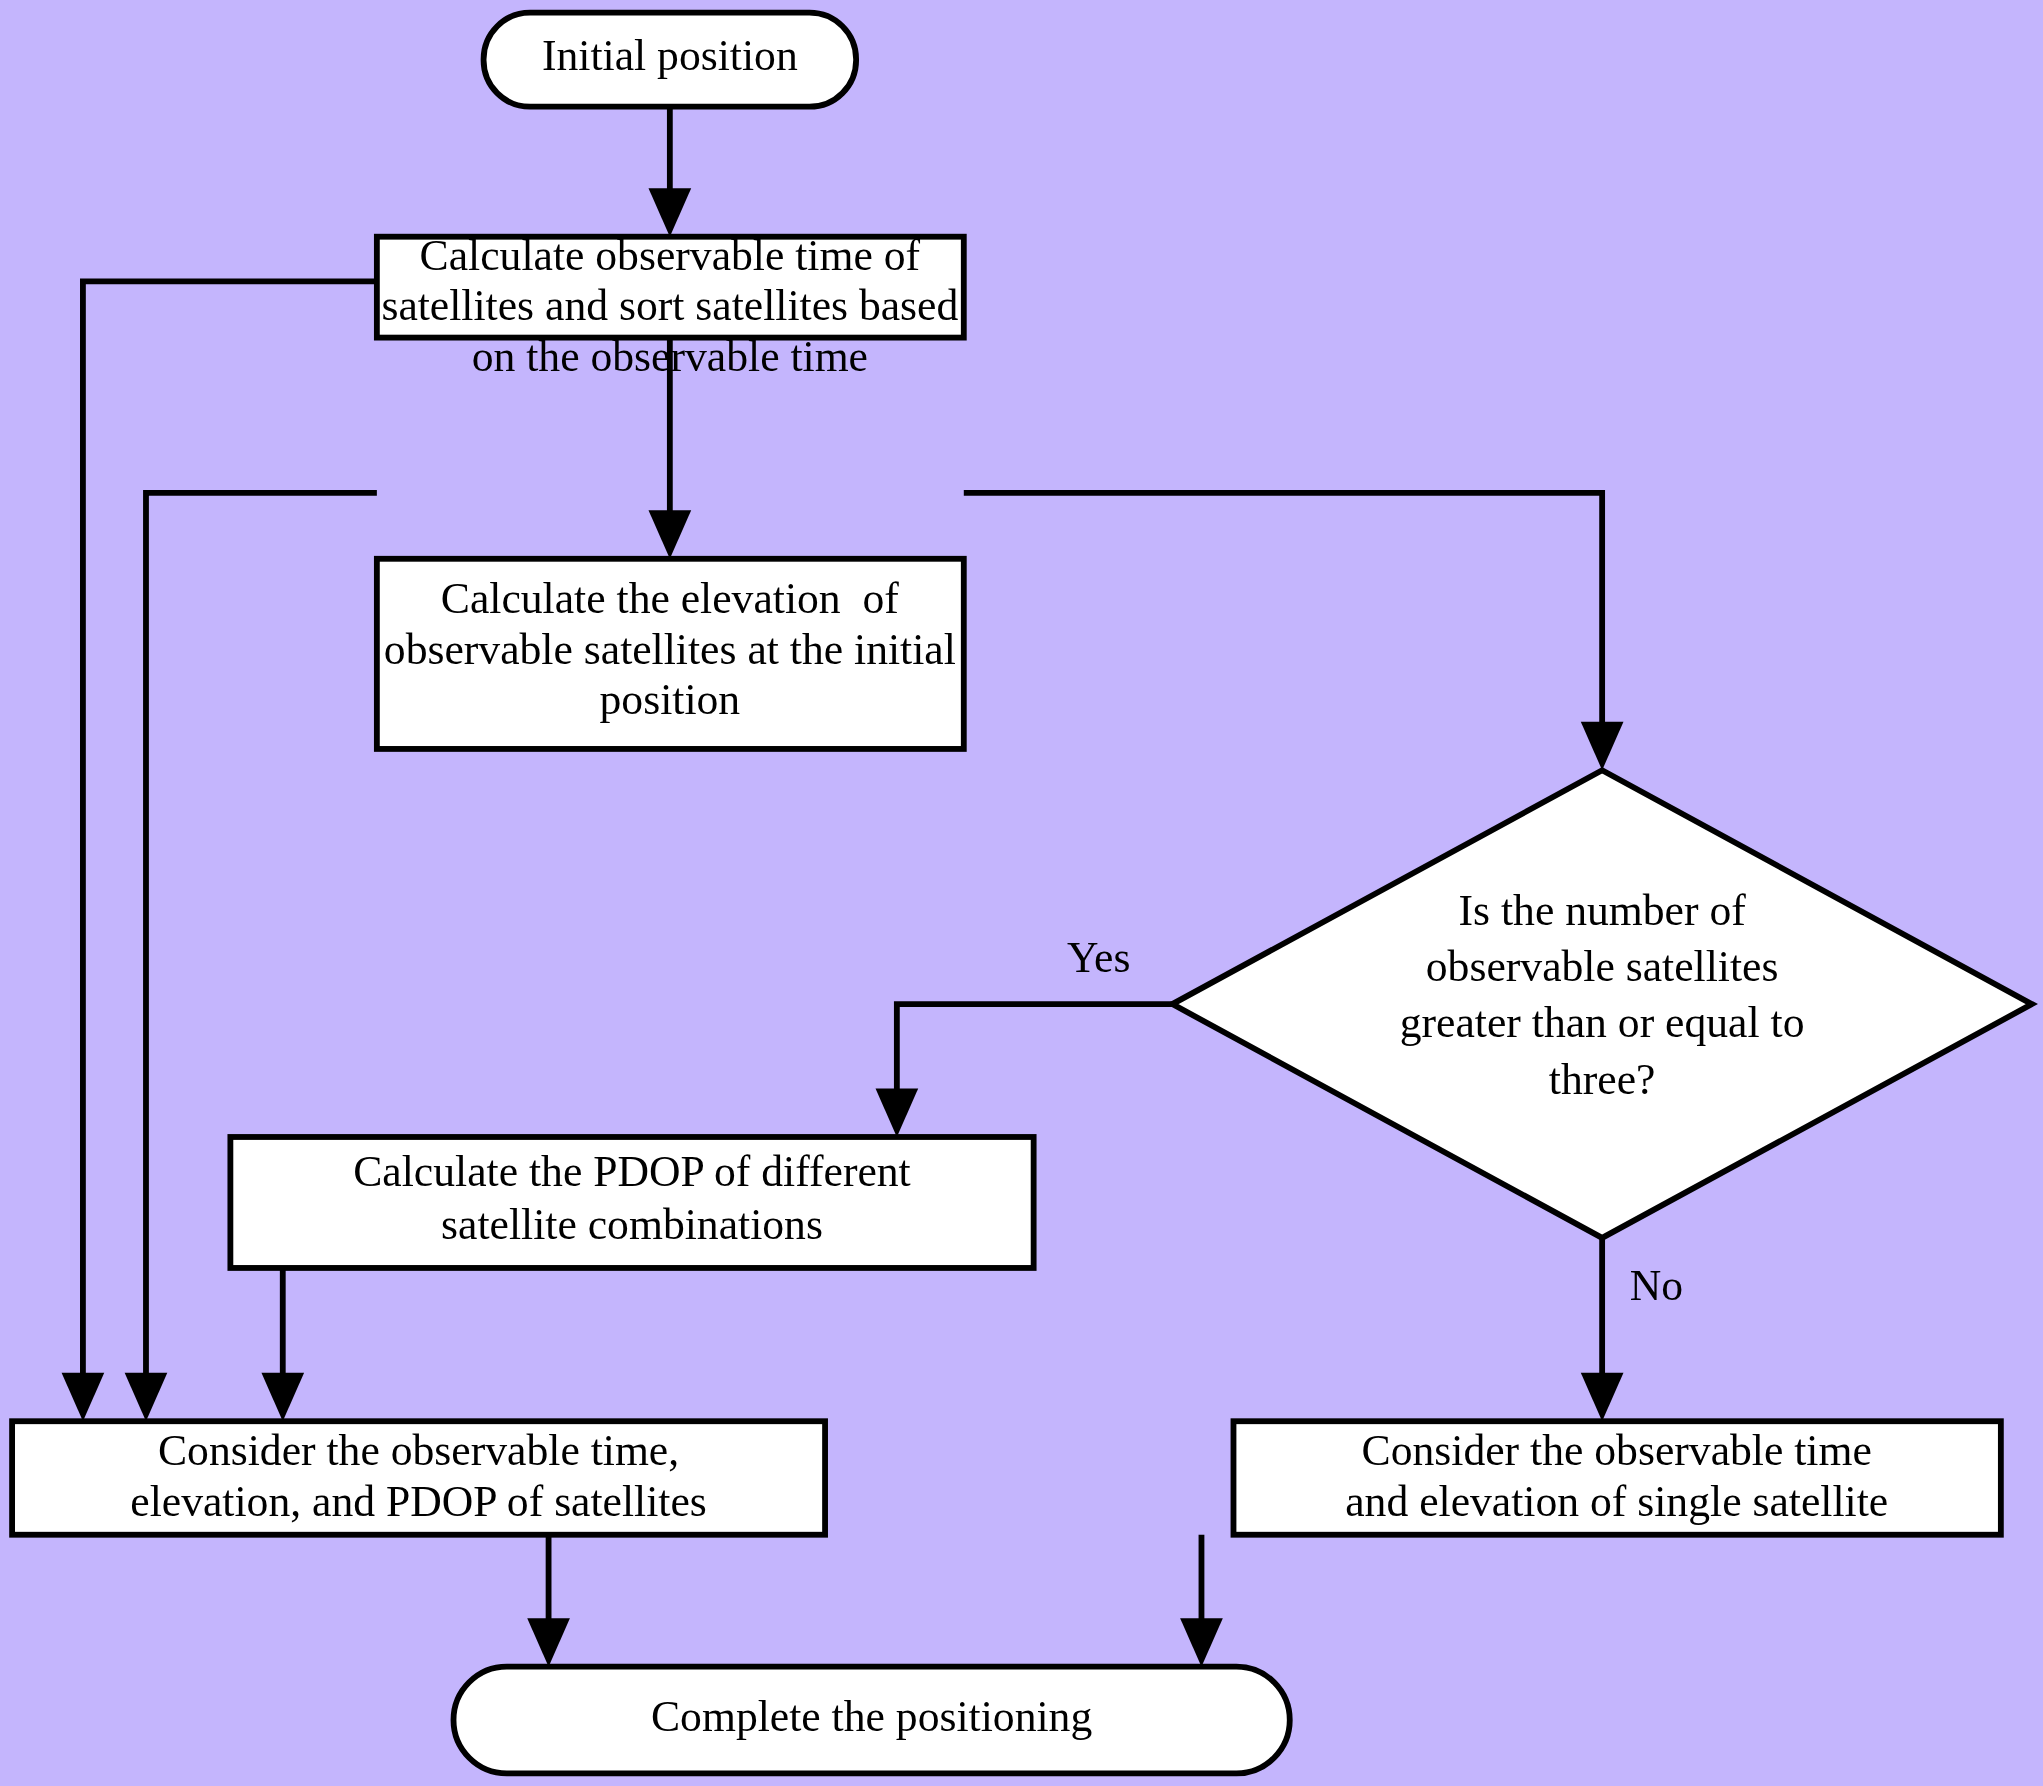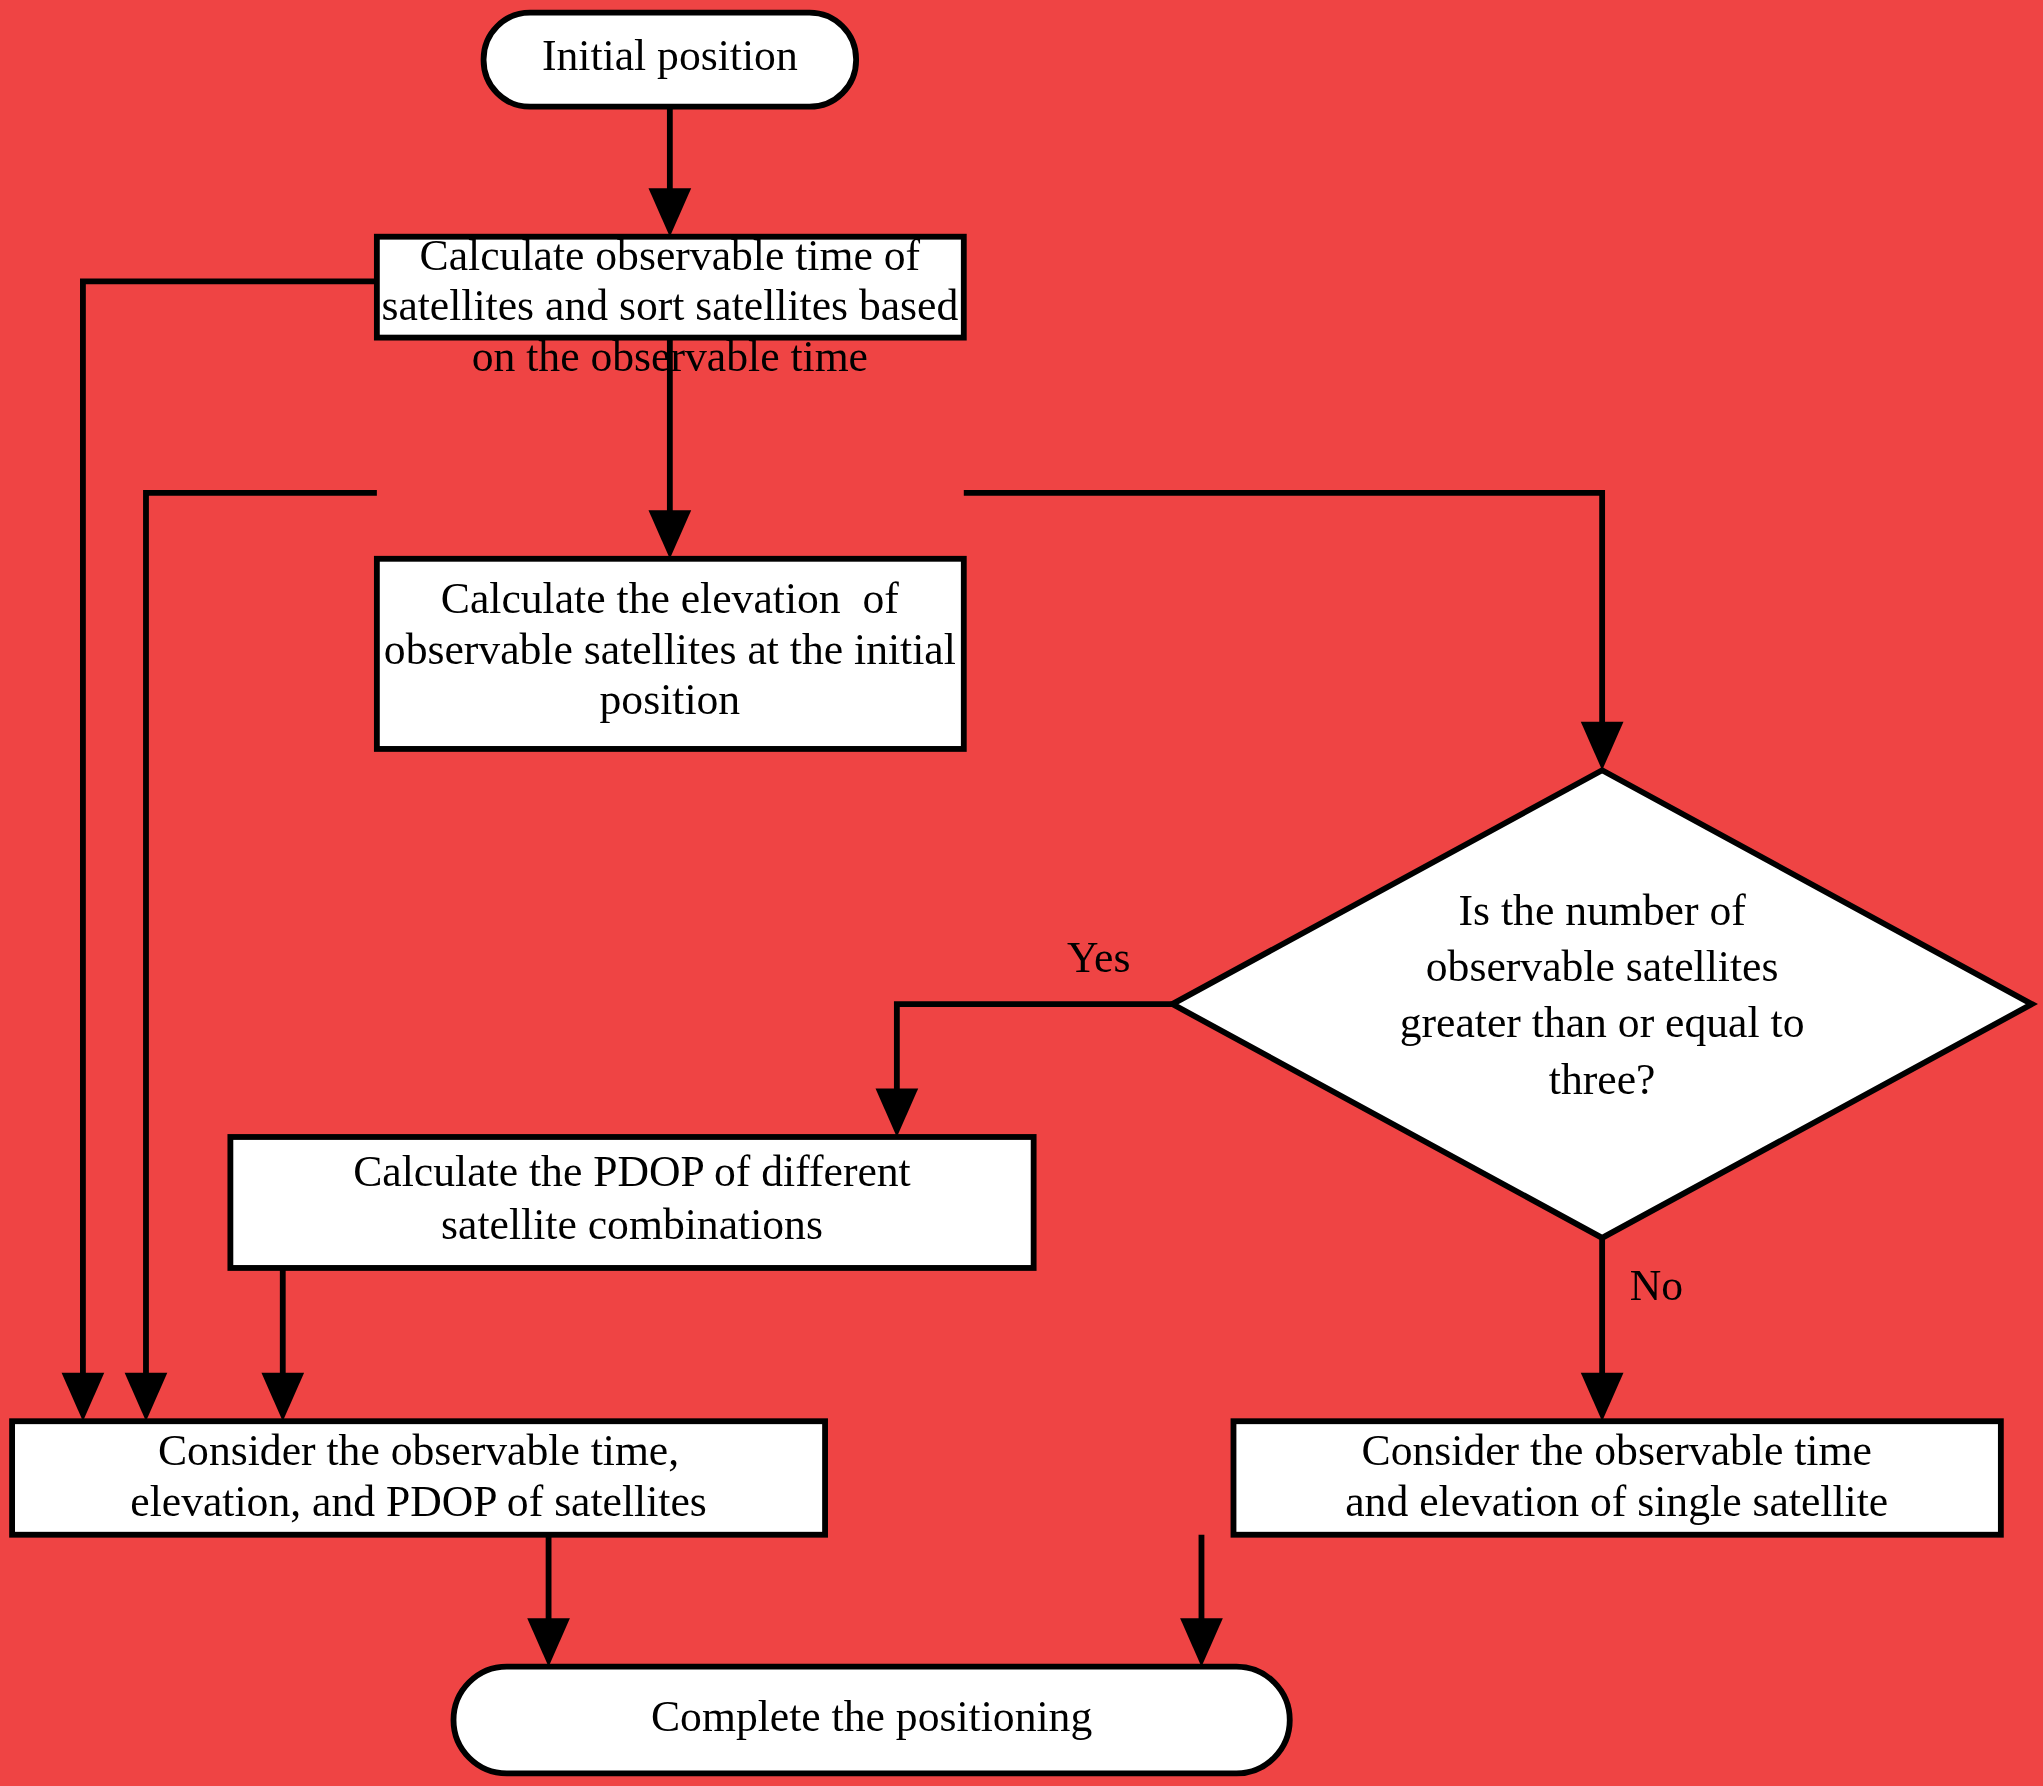--- a/index.html
+++ b/index.html
@@ -8,21 +8,21 @@
     padding: 0;
     background: #ffffff;
   }
   body {
     font-family: "Liberation Serif", "DejaVu Serif", serif;
   }
   #flowchart-root {
     position: relative;
     width: 2044px;
     height: 1786px;
-    background: #ef4444;
+    background: #c4b5fd;
     overflow: hidden;
   }
   svg#flow-svg {
     position: absolute;
     top: 0;
     left: 0;
     width: 2044px;
     height: 1786px;
   }
   .shape-stroke {

